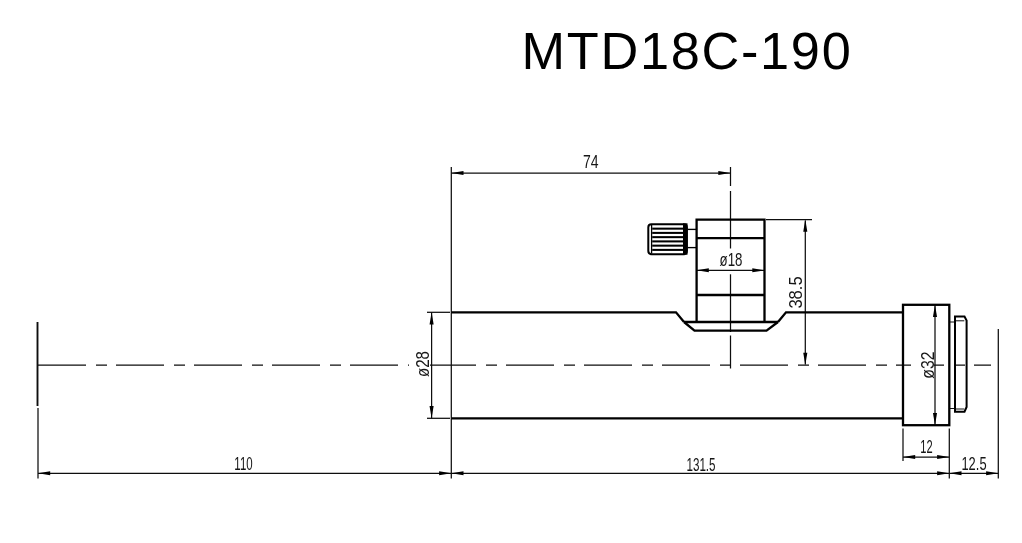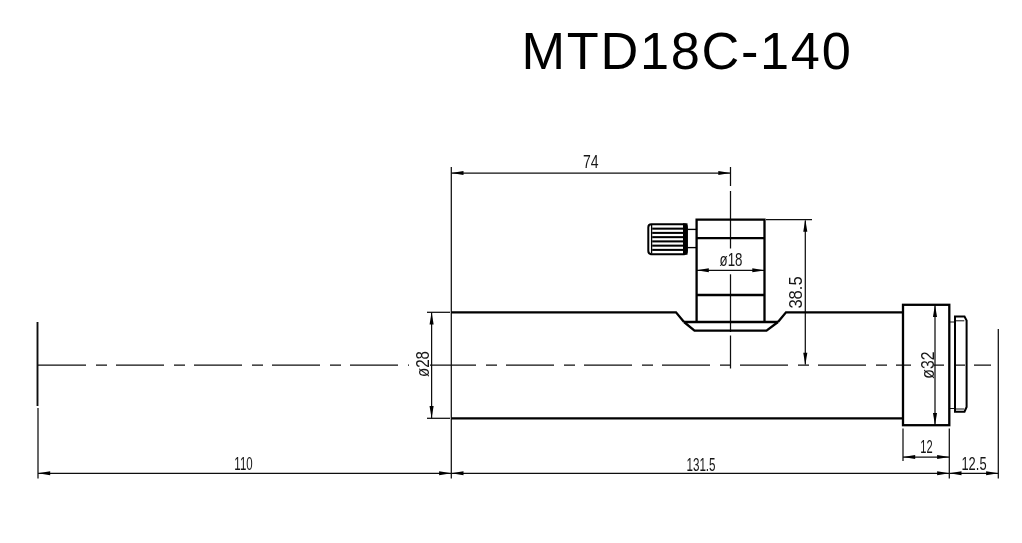--- a/index.html
+++ b/index.html
@@ -102,14 +102,14 @@
 <line x1="652.2" y1="232.9" x2="683.3" y2="232.9" stroke="#000" stroke-width="2.05" stroke-linecap="butt"></line>
 <line x1="652.2" y1="237.15" x2="683.3" y2="237.15" stroke="#000" stroke-width="2.05" stroke-linecap="butt"></line>
 <line x1="652.2" y1="241.4" x2="683.3" y2="241.4" stroke="#000" stroke-width="2.05" stroke-linecap="butt"></line>
 <line x1="652.2" y1="245.65" x2="683.3" y2="245.65" stroke="#000" stroke-width="2.05" stroke-linecap="butt"></line>
 <line x1="652.2" y1="249.9" x2="683.3" y2="249.9" stroke="#000" stroke-width="2.05" stroke-linecap="butt"></line>
 <rect x="683.0" y="223.3" width="4.5" height="31.4" fill="#000"></rect>
 <line x1="687.5" y1="229.4" x2="696.6" y2="229.4" stroke="#000" stroke-width="1.35" stroke-linecap="butt"></line>
 <line x1="687.5" y1="247.6" x2="696.6" y2="247.6" stroke="#000" stroke-width="1.35" stroke-linecap="butt"></line>
   </svg>
 <div class="title">
-    <span>MTD18C-140</span>
+    <span>MTD18C-190</span>
   </div>
 
 </body></html>

